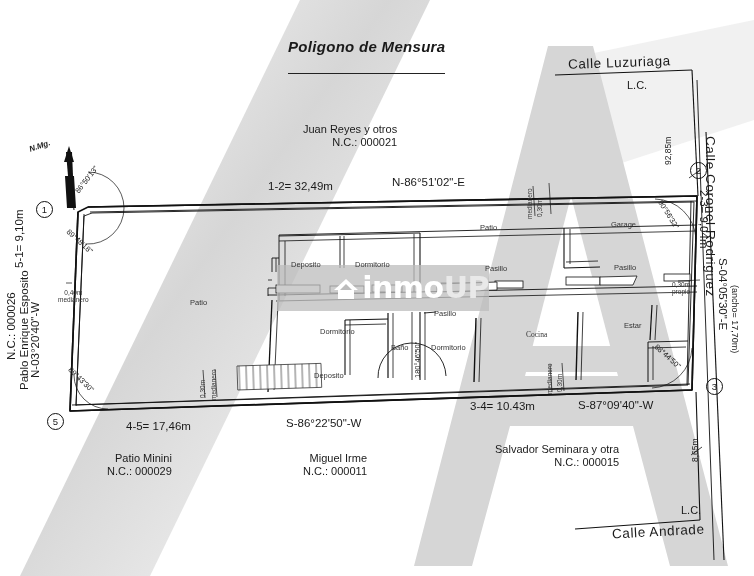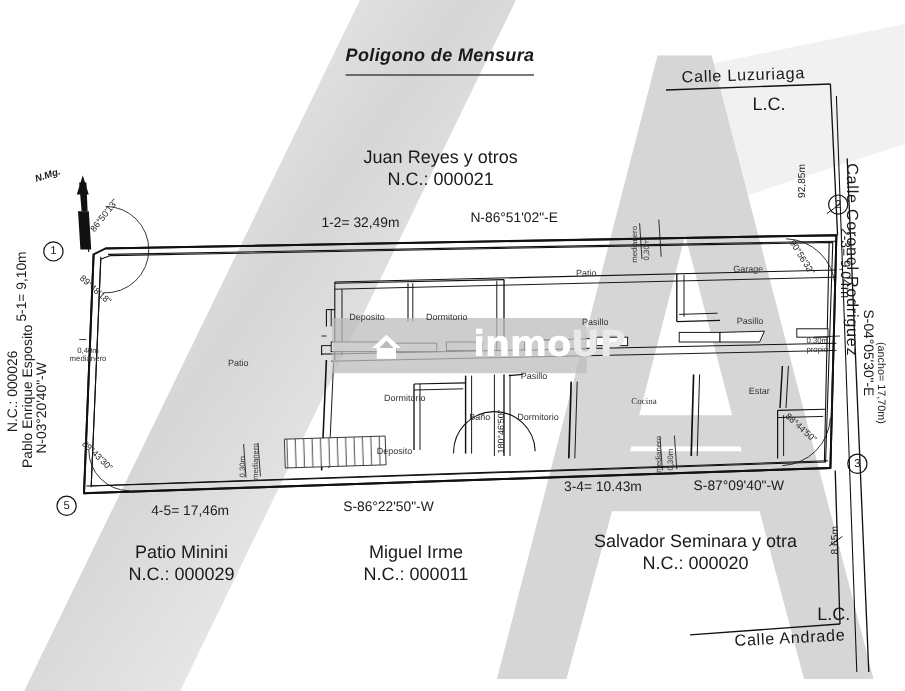--- a/index.html
+++ b/index.html
@@ -46,23 +46,22 @@
   }
   .wm-logo {
     position: absolute;
     left: 277px;
     top: 265px;
     width: 212px;
     height: 46px;
     z-index: 3;
     display: flex;
     align-items: center;
-    justify-content: space-between;
+    justify-content: flex-end;
     pointer-events: none;
-    padding-left: 32px;
   }
   .wm-logo .wm-text {
     font-family: "DejaVu Sans", sans-serif;
     font-weight: bold;
     font-size: 30px;
     color: #ffffff;
     letter-spacing: -0.5px;
     line-height: 1;
   }
   .wm-logo .wm-up { color: #e9e9e9; }
@@ -81,38 +80,38 @@
     z-index: 4;
     white-space: nowrap;
     line-height: 1.18;
   }
   .title {
     font-style: italic;
     font-size: 15px;
     font-weight: bold;
     letter-spacing: 0.3px;
     border-bottom: 1.5px solid #222;
-    padding-bottom: 6px;
+    padding-bottom: 17px;
   }
   .street {
     font-size: 13.5px;
     letter-spacing: 0.6px;
   }
   .owner {
-    font-size: 15px;
-    text-align: center;
+    font-size: 11px;
+    text-align: right;
   }
   .dim {
     font-size: 11.5px;
   }
   .bearing {
     font-size: 11.5px;
   }
   .lc {
-    font-size: 15px;
+    font-size: 11px;
   }
   .room {
     font-size: 7.5px;
     color: #333;
   }
   .tiny {
     font-size: 6.5px;
     color: #333;
     line-height: 1.05;
   }
@@ -324,21 +323,21 @@
     <div>N.C.: 000029</div>
   </div>
 
   <div class="lbl owner" style="left:303px; top:452px;">
     <div>Miguel Irme</div>
     <div>N.C.: 000011</div>
   </div>
 
   <div class="lbl owner" style="left:495px; top:443px;">
     <div>Salvador Seminara y otra</div>
-    <div>N.C.: 000020</div>
+    <div>N.C.: 000015</div>
   </div>
 
   <div class="lbl dim" style="left:268px; top:180px;">1-2=  32,49m</div>
   <div class="lbl bearing" style="left:392px; top:176px;">N-86°51'02"-E</div>
 
   <div class="lbl dim rot90cw" style="left:710px; top:190px;">2-3=  9,04m</div>
   <div class="lbl bearing rot90cw" style="left:729px; top:258px;">S-04°05'30"-E</div>
 
   <div class="lbl dim" style="left:470px; top:400px;">3-4=  10.43m</div>
   <div class="lbl bearing" style="left:578px; top:399px;">S-87°09'40"-W</div>

